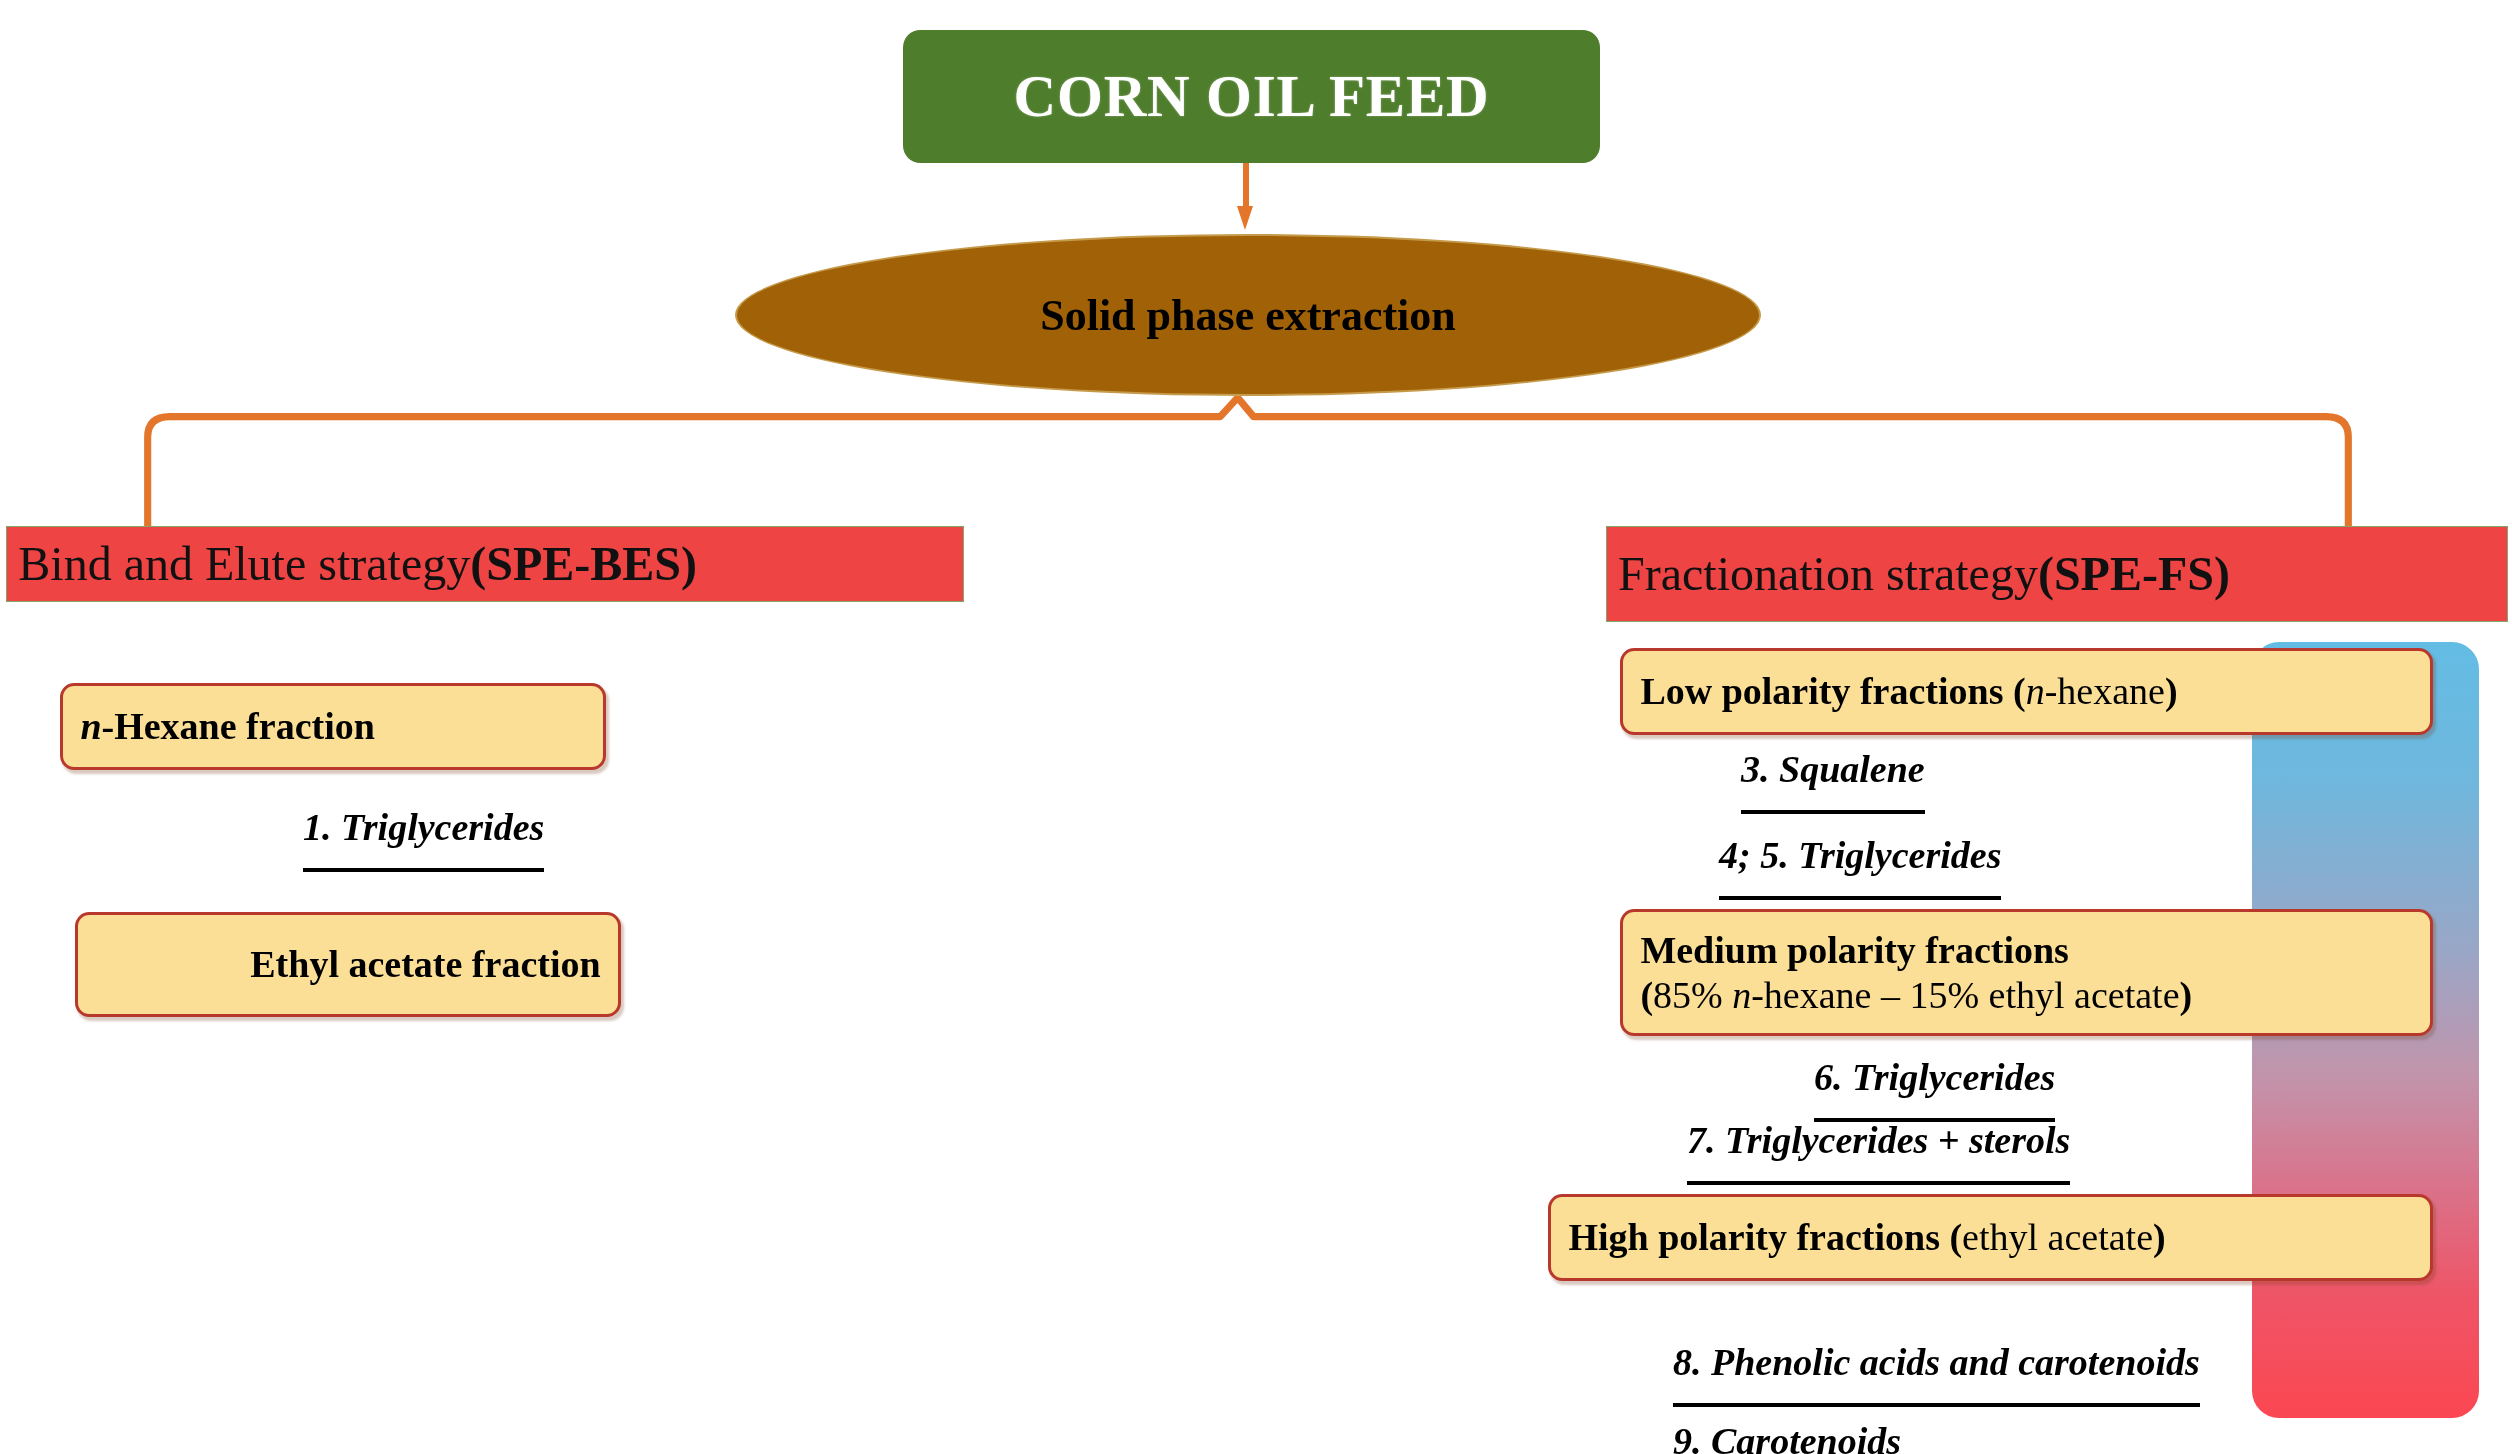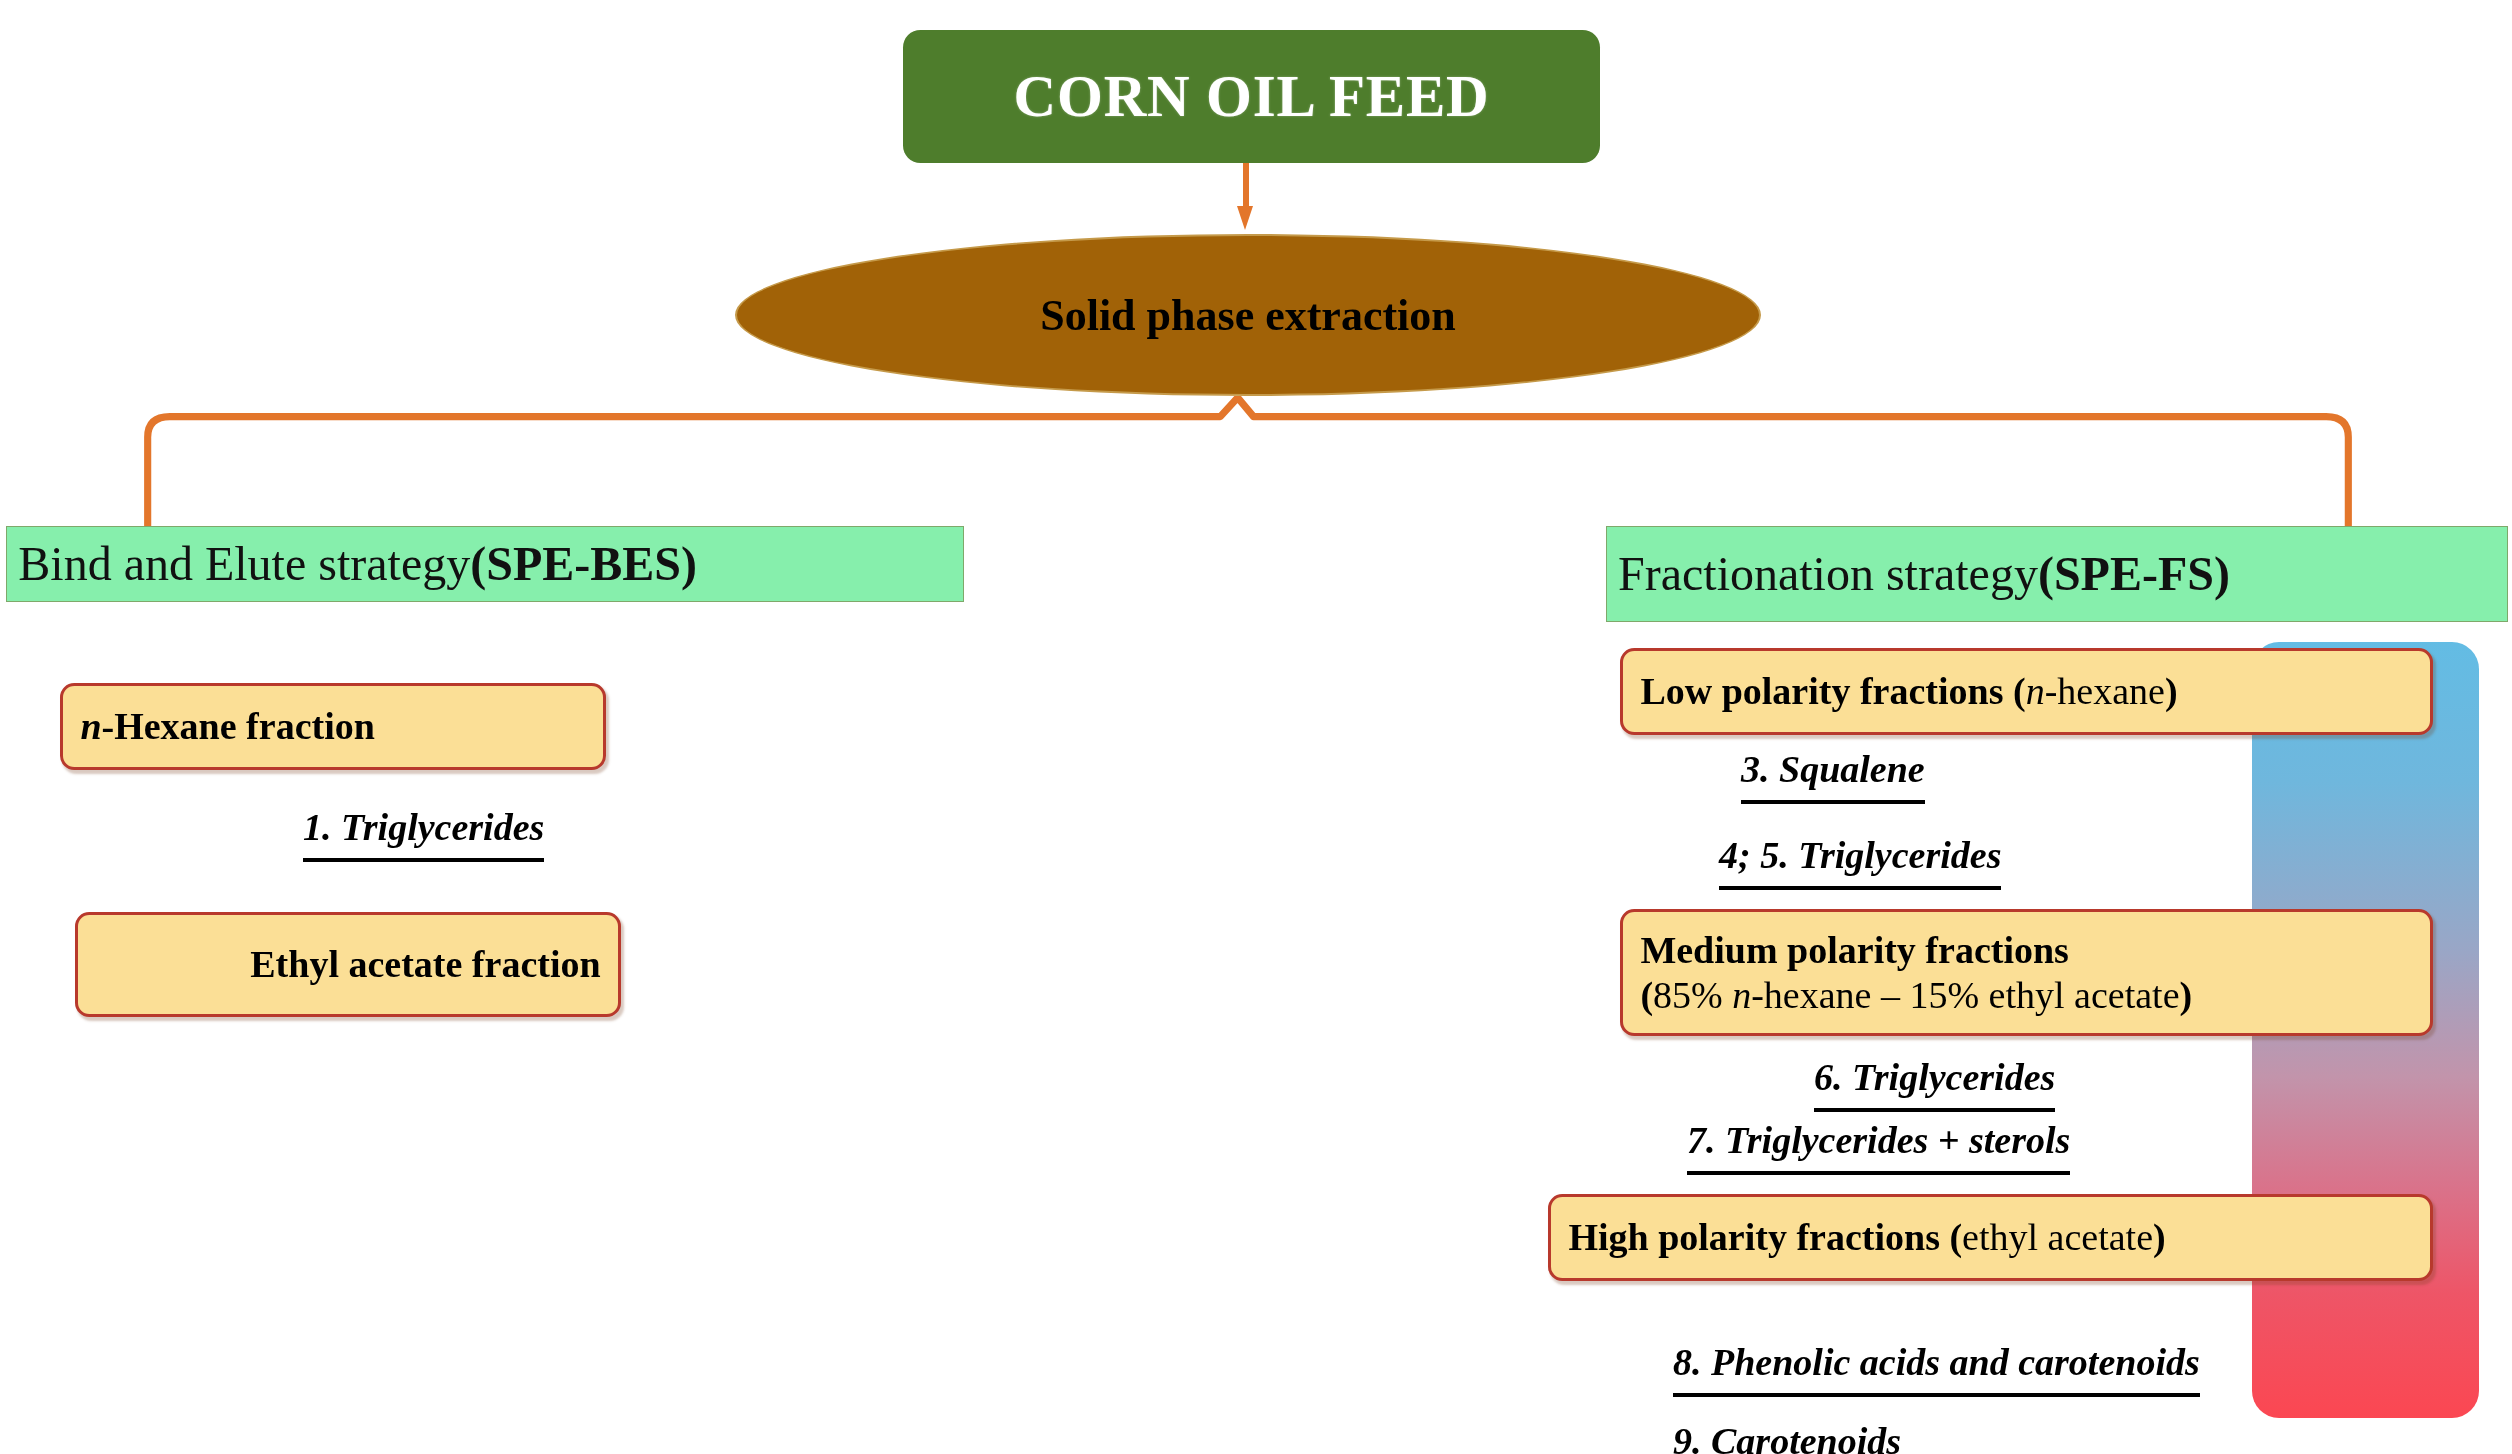--- a/index.html
+++ b/index.html
@@ -46,21 +46,21 @@
     color:#000;font-weight:bold;font-size:44px;
     z-index:3;
   }
 
   
   #bracket-connector{position:absolute;left:135px;top:396px;width:2226px;height:135px;z-index:2;}
   #bracket-connector svg{display:block;width:100%;height:100%;}
 
   
   .strategy-box{
-    position:absolute;background:#86efac;border:1.6px solid #7fa86a;
+    position:absolute;background:#ef4444;border:1.6px solid #7fa86a;
     display:flex;align-items:center;
     color:#111;font-size:48px;line-height:1;
     box-sizing:border-box;padding:0 11px;
     z-index:3;
   }
   #strategy-bes{left:6.3px;top:526px;width:958px;height:76px;}
   #strategy-fs{left:1606px;top:526px;width:902px;height:96px;justify-content:flex-start;}
   .strategy-box b{font-weight:bold;}
 
   
@@ -79,21 +79,21 @@
   #box-ethyl-acetate{left:75px;top:912px;width:546px;height:105px;align-items:flex-end;}
 
   #box-low-polarity{left:1620px;top:648px;width:813px;height:87px;}
   #box-medium-polarity{left:1620px;top:909px;width:813px;height:127px;}
   #box-high-polarity{left:1548px;top:1194px;width:885px;height:87px;}
   .result-block{position:absolute;z-index:5;}
   .result-block .line{
     color:#000;font-size:38px;font-weight:bold;font-style:italic;
     line-height:1.32;white-space:nowrap;
   }
-  .result-block .line span{border-bottom:4px solid #000;padding-bottom:10px;}
+  .result-block .line span{border-bottom:4px solid #000;padding-bottom:20px;}
 
   #result-1{left:303px;top:802px;}
   #result-2{left:298px;top:1020px;}
   #result-3{left:1741px;top:744px;}
   #result-45{left:1719px;top:830px;}
   #result-6{left:1814px;top:1052px;}
   #result-7{left:1687px;top:1115px;}
   #result-8{left:1673px;top:1337px;}
   #result-9{left:1673px;top:1416px;}
 </style>

